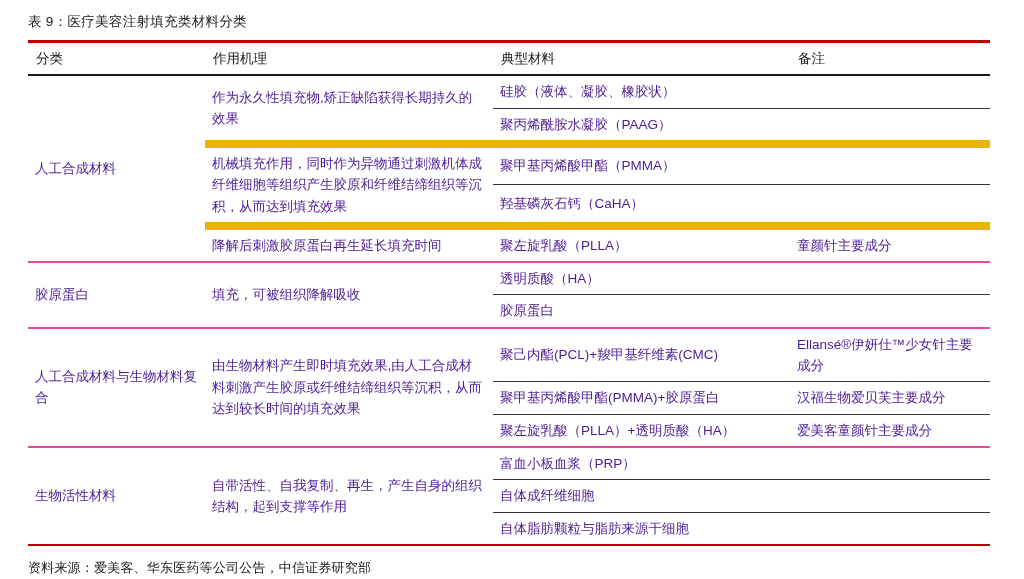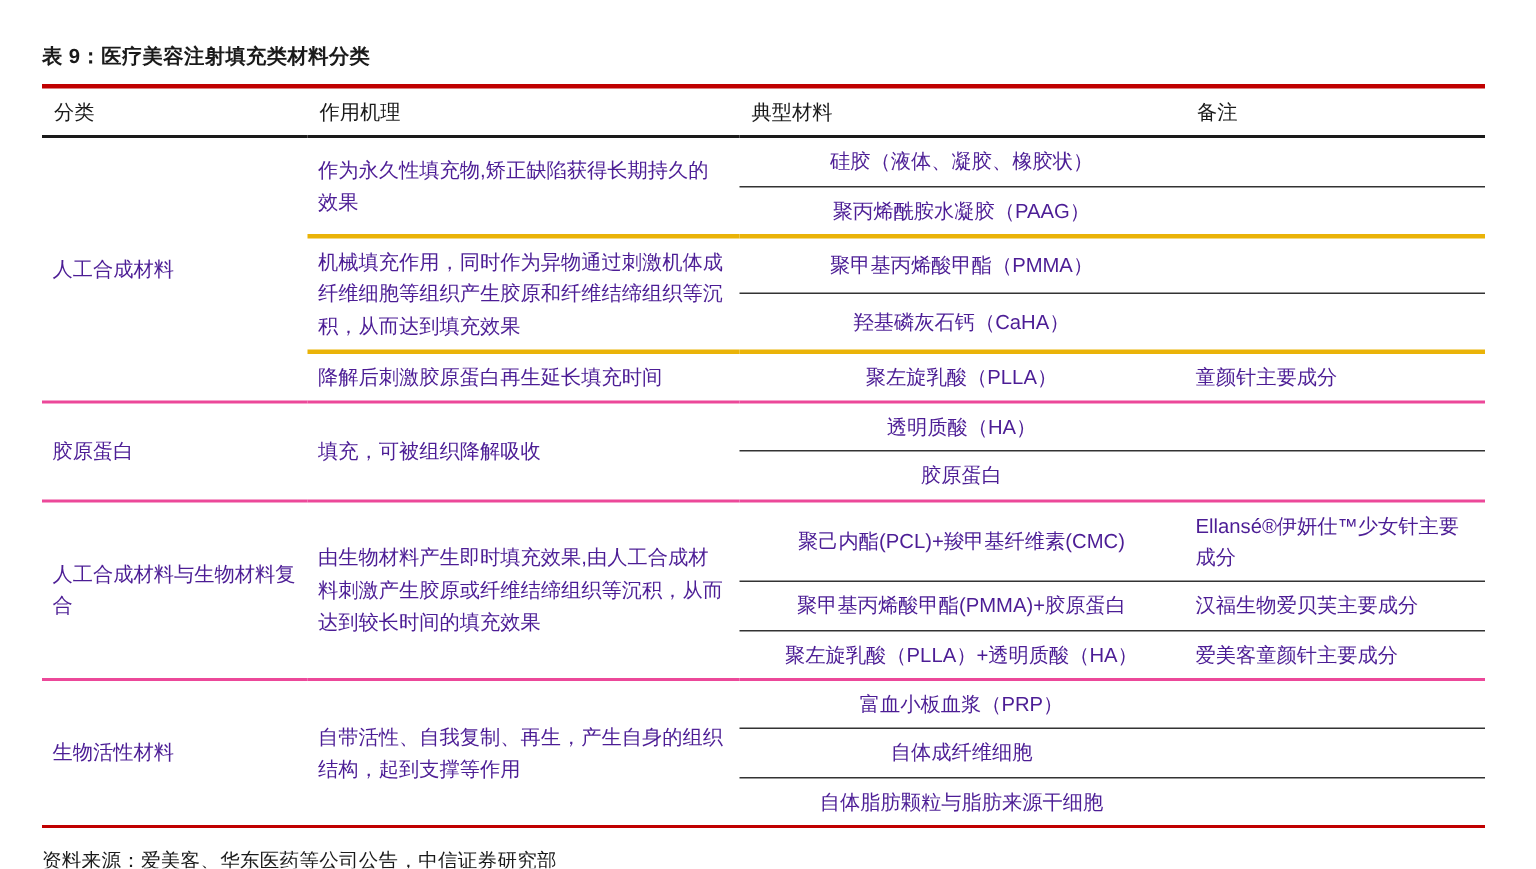--- a/index.html
+++ b/index.html
@@ -15,24 +15,24 @@
   .page {
     box-sizing: border-box;
     width: 1024px;
     height: 579px;
     padding: 13px 0 0 28px;
     background: #ffffff;
     overflow: hidden;
   }
   .table-title {
     font-size: 13.5px;
-    font-weight: bold;
+    font-weight: normal;
     color: #1a1a1a;
     letter-spacing: 0.3px;
-    margin: 16px 0 9px 0;
+    margin: 0 0 9px 0;
   }
   .rule-red {
     width: 962px;
     height: 3px;
     background: #c00000;
   }
   table.report-table {
     border-collapse: collapse;
     table-layout: fixed;
     width: 962px;
@@ -52,26 +52,26 @@
   th.h-mat  { padding-left: 7px; }
   th.h-note { padding-left: 2px; }
   table.report-table td {
     vertical-align: middle;
     padding: 5px 8px 5px 7px;
     line-height: 1.58;
     color: #4c1d95;
   }
   td.cat  { padding-left: 12px; }
   td.mech { padding-left: 8px; padding-right: 14px; }
-  td.mat  { padding-left: 7px; text-align: center; }
+  td.mat  { padding-left: 7px; }
   td.note { padding-left: 2px; padding-right: 6px; }
   
   .b-mat  { border-top: 1px solid #333333; }
   
-  .b-mech { border-top: 3px solid #eab308; margin-top: 24px; }
+  .b-mech { border-top: 8px solid #eab308; margin-top: 24px; }
   
   .b-cat  { border-top: 2px solid #ec4899; }
   .source-note {
     width: 962px;
     margin-top: 13px;
     font-size: 13px;
     color: #1a1a1a;
     letter-spacing: 0.2px;
   }
 </style>

